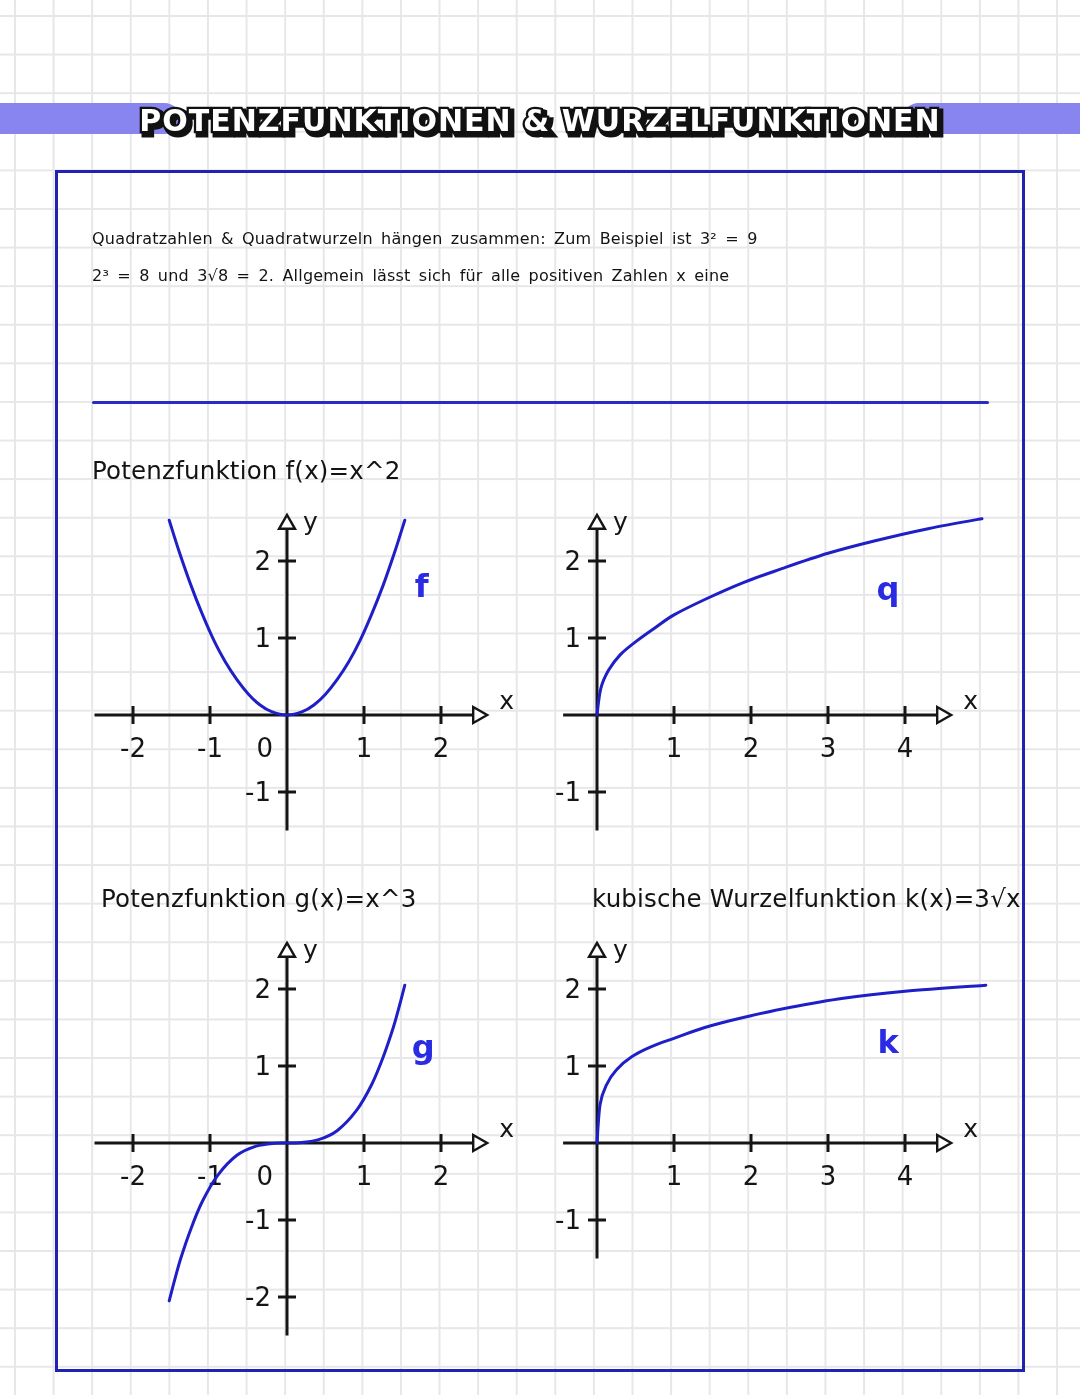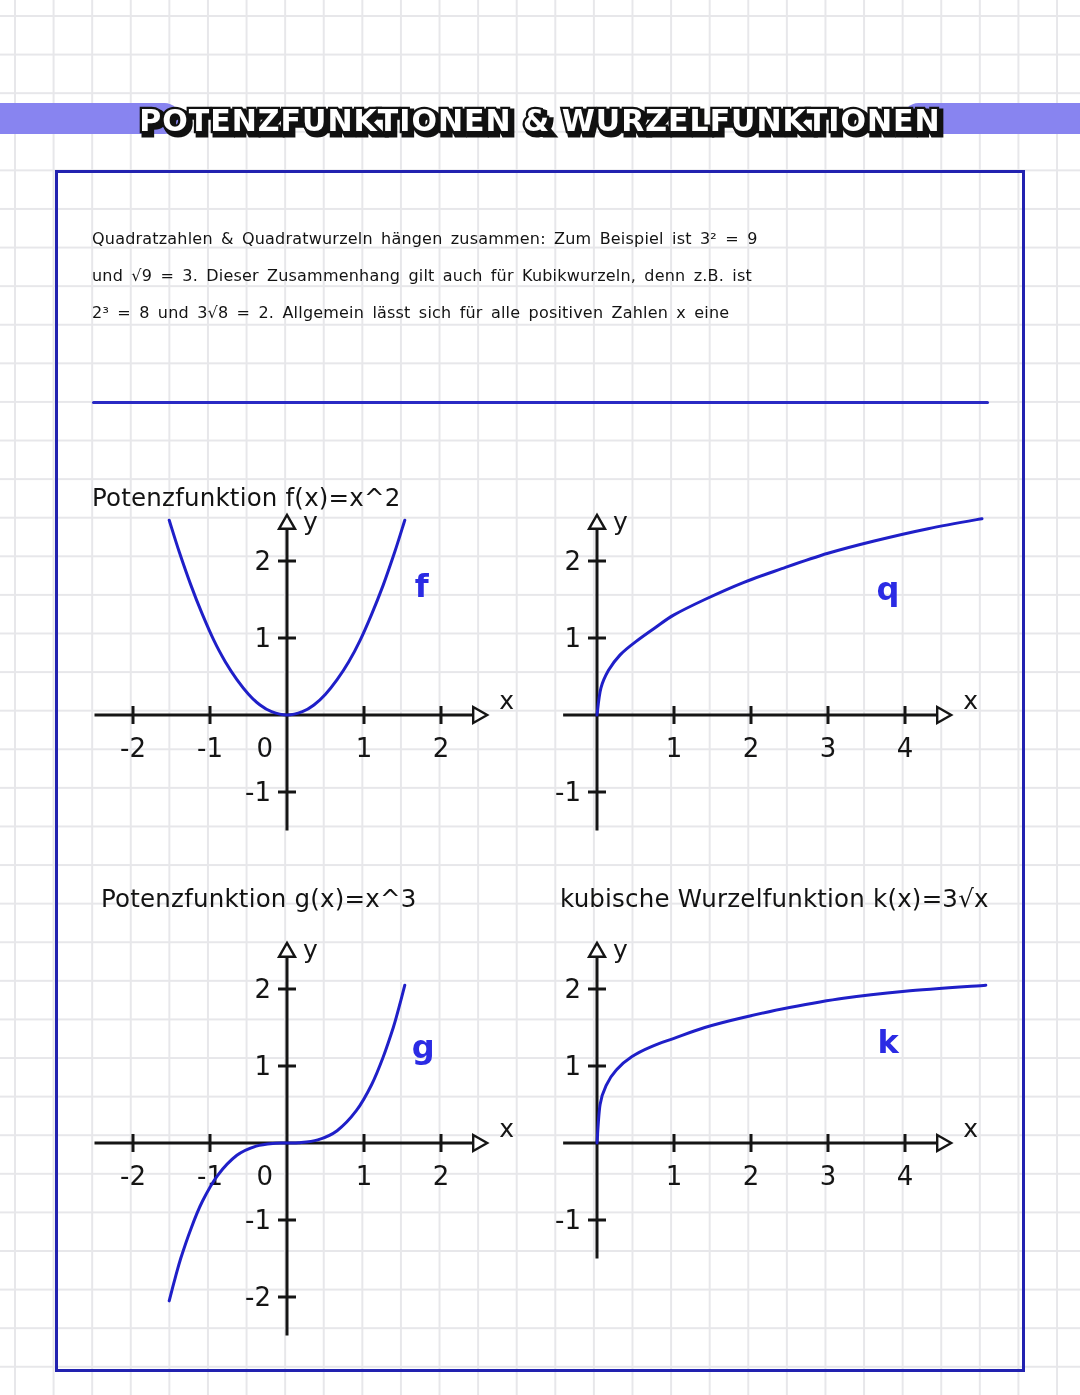--- a/index.html
+++ b/index.html
@@ -29,24 +29,24 @@
     position:absolute;left:55px;top:170px;width:970px;height:1202px;
     border:3px solid #2222b0;box-sizing:border-box;
   }
   .intro{position:absolute;left:92px;top:220px;width:915px;
     font-size:16px;line-height:37px;letter-spacing:0.2px;word-spacing:3px;}
   .intro-line{white-space:nowrap;}
   .divider{position:absolute;left:92px;top:401px;width:897px;height:3px;
     background:#2a2ac4;border-radius:2px;}
   .chart-title{position:absolute;font-size:24.5px;font-weight:500;
     letter-spacing:0.2px;white-space:nowrap;}
-  .ct-0{left:92px;top:456px;margin-top:27px;}
+  .ct-0{left:92px;top:456px;}
   .ct-1{left:560px;top:456px;}
   .ct-2{left:101px;top:884px;}
-  .ct-3{left:560px;top:884px;}
+  .ct-3{left:592px;top:884px;}
   .chart{position:absolute;}
   .chart svg{overflow:visible;display:block;}
   .chart text{font-family:"DejaVu Sans","Liberation Sans",sans-serif;}
 </style>
 </head>
 <body>
 
 <div class="page">
 
   <div class="pill pill-left"></div>
@@ -54,21 +54,20 @@
 
   <svg class="title-svg" width="730" height="52" viewBox="0 0 730 52">
     <text class="title-shadow" x="368" y="40" text-anchor="middle">POTENZFUNKTIONEN &amp; WURZELFUNKTIONEN</text>
     <text class="title-main" x="365" y="37" text-anchor="middle">POTENZFUNKTIONEN &amp; WURZELFUNKTIONEN</text>
   </svg>
 
   <div class="box"></div>
 
   <div class="intro">
     <div class="intro-line">Quadratzahlen &amp; Quadratwurzeln hängen zusammen: Zum Beispiel ist 3² = 9</div>
-    <div class="intro-line">und √9 = 3. Dieser Zusammenhang gilt auch für Kubikwurzeln, denn z.B. ist</div>
     <div class="intro-line">2³ = 8 und 3√8 = 2. Allgemein lässt sich für alle positiven Zahlen x eine</div>
   </div>
 
   <div class="divider"></div>
 
   <div class="chart-title ct-0">Potenzfunktion f(x)=x^2</div>
   <div class="chart-title ct-2">Potenzfunktion g(x)=x^3</div>
   <div class="chart-title ct-3">kubische Wurzelfunktion k(x)=3√x</div>
 
   <div class="chart" style="left:85px;top:498px;width:430px;height:352px">

